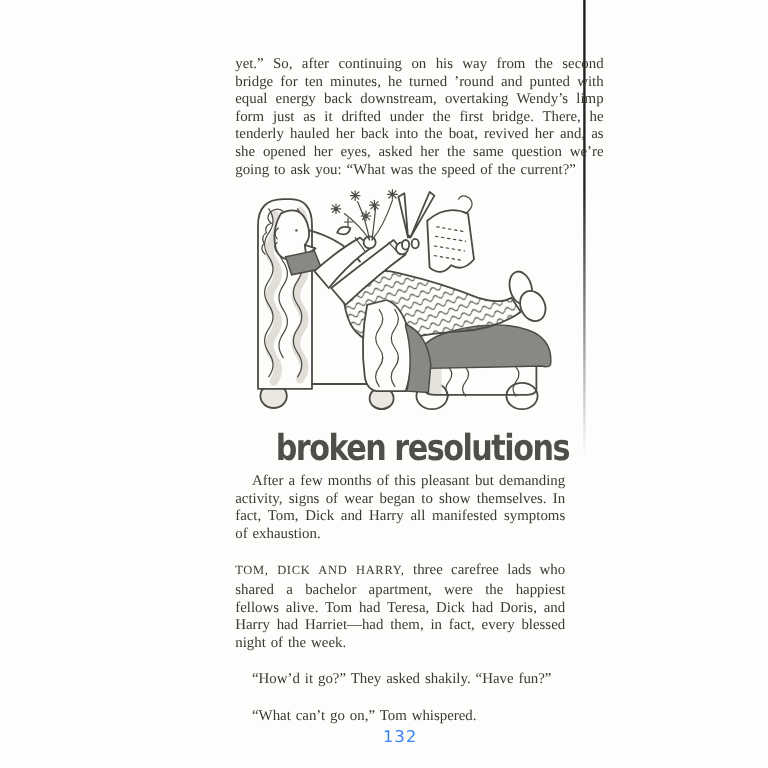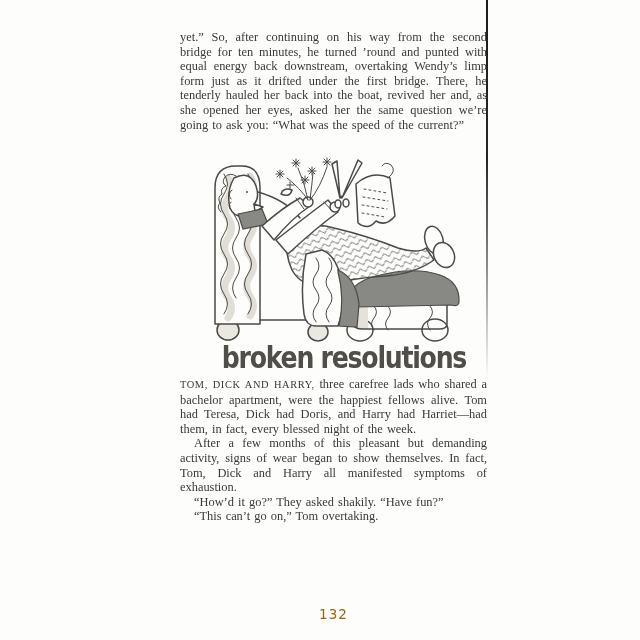--- a/index.html
+++ b/index.html
@@ -26,21 +26,21 @@
     width: 2px;
     height: 380px;
     background: linear-gradient(#1d1d1d 0%, #262626 42%, #8c8c8c 70%, rgba(160,160,160,0) 100%);
   }
   .text-col {
     position: absolute;
     left: 180px;
     width: 307px;
   }
   .body-par {
-    margin: 0;
+    margin: 16px;
     font-size: 12.4px;
     line-height: 14.6px;
     text-align: justify;
     word-spacing: 1px;
     color: #3b3935;
   }
   .continuation { top: 30px; }
   .story-block { top: 377px; }
   .indent { text-indent: 14px; }
   .smallcaps-lead {
@@ -51,23 +51,23 @@
   .illustration-wrap {
     position: absolute;
     left: 188px;
     top: 154px;
     width: 278px;
     height: 192px;
   }
   .story-title-wrap {
     position: absolute;
     left: 180px;
-    top: 340px;
+    top: 356px;
     width: 307px;
-    text-align: left;
+    text-align: center;
   }
   .story-title {
     display: inline-block;
     font-family: "DejaVu Sans", sans-serif;
     font-weight: bold;
     font-size: 30px;
     letter-spacing: -1.5px;
     color: #504e49;
     transform: scaleX(0.84) translateX(22px);
     transform-origin: center;
@@ -75,21 +75,21 @@
   }
   .page-number {
     position: absolute;
     left: 180px;
     top: 606px;
     width: 307px;
     text-align: center;
     font-family: "DejaVu Sans", sans-serif;
     font-size: 13.5px;
     letter-spacing: 1px;
-    color: #a16207;
+    color: #3b82f6;
   }
   svg .ln { fill: none; stroke: #4b4a46; stroke-width: 1.5; stroke-linecap: round; stroke-linejoin: round; }
   svg .thin { fill: none; stroke: #4b4a46; stroke-width: 1; stroke-linecap: round; }
   svg .wh { fill: #fdfdfb; stroke: #4b4a46; stroke-width: 1.5; stroke-linejoin: round; }
   svg .grayfill { fill: #888885; stroke: #4b4a46; stroke-width: 1.2; }
   svg .lightband { fill: none; stroke: #e0ded6; stroke-width: 7; stroke-linecap: round; }
   svg .stipple { fill: #eae8e1; stroke: #4b4a46; stroke-width: 1.5; }
 </style>
 </head>
 <body>
@@ -186,23 +186,23 @@
         <path d="M174,59 l23,4"></path>
       </g>
     </svg>
   </div>
 
   <div class="story-title-wrap">
     <span class="story-title">broken resolutions</span>
   </div>
 
   <div class="text-col story-block" style="position:absolute;">
+    <p class="body-par indent">After a few months of this pleasant but demanding activity, signs of wear began to show themselves. In fact, Tom, Dick and Harry all manifested symptoms of exhaustion.</p>
     <p class="body-par">
       <span class="smallcaps-lead">Tom, Dick and Harry,</span><span> three carefree lads who shared a bachelor apartment, were the happiest fellows alive. Tom had Teresa, Dick had Doris, and Harry had Harriet—had them, in fact, every blessed night of the week.</span>
     </p>
-    <p class="body-par indent">After a few months of this pleasant but demanding activity, signs of wear began to show themselves. In fact, Tom, Dick and Harry all manifested symptoms of exhaustion.</p>
     <p class="body-par indent">“How’d it go?” They asked shakily. “Have fun?”</p>
-    <p class="body-par indent">“This can’t go on,” Tom overtaking.</p>
+    <p class="body-par indent">“What can’t go on,” Tom whispered.</p>
   </div>
 
   <div class="page-number">132</div>
 
 </div>
 
 </body></html>

